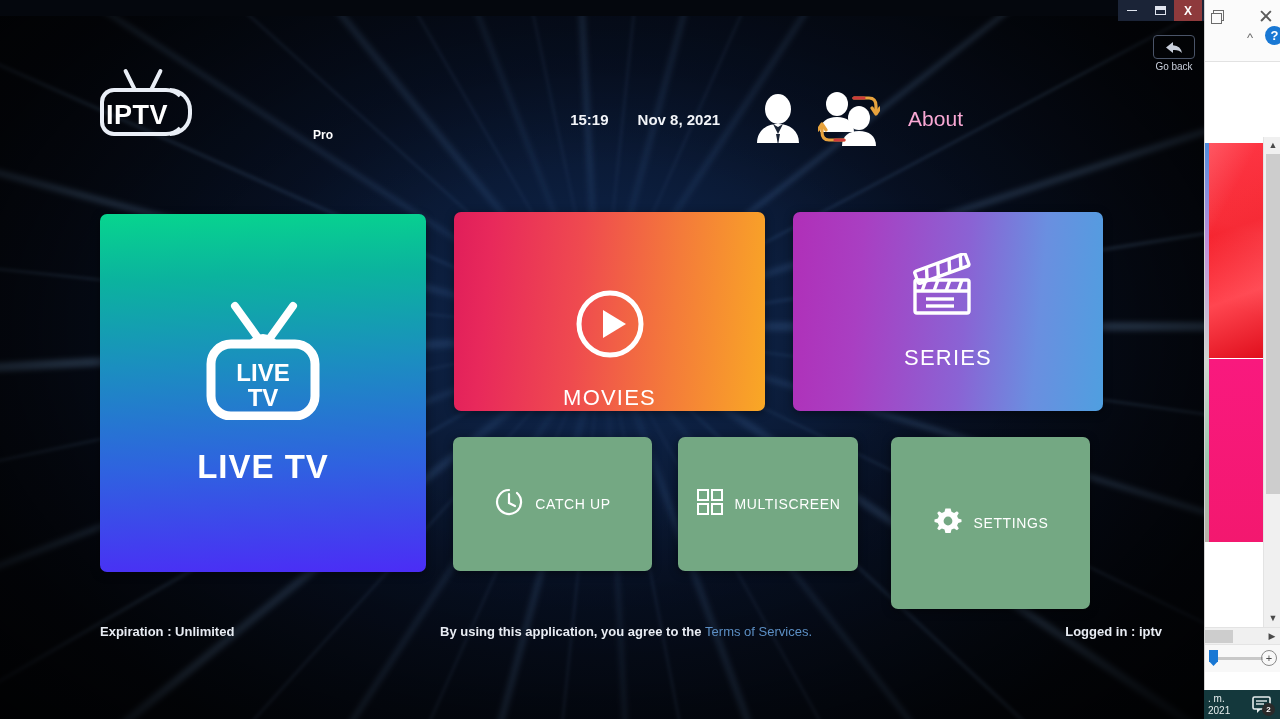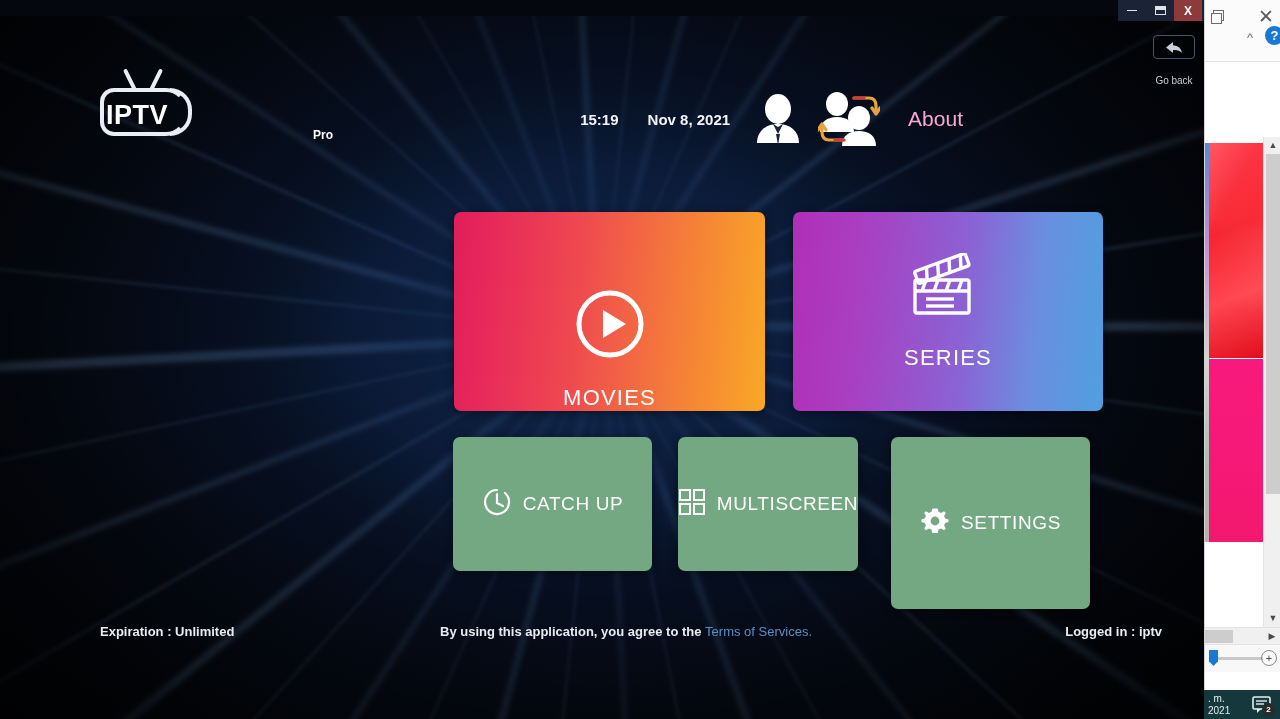--- a/index.html
+++ b/index.html
@@ -95,21 +95,21 @@
   .logo-tv-right { position:absolute; left:70px; top:22px; width:22px; height:48px; border:4px solid #e9eef6; border-left:none; border-radius:0 22px 22px 0; }
   .logo-ant { position:absolute; width:4px; height:24px; background:#e9eef6; border-radius:2px; }
   .logo-ant.l { left:28px; top:2px; transform:rotate(-26deg); }
   .logo-ant.r { left:54px; top:2px; transform:rotate(26deg); }
   .logo-iptv { position:absolute; left:6px; top:34px; color:#fff; font-size:27px; font-weight:bold; letter-spacing:0.5px; }
   .logo-smarters { position:absolute; left:97px; top:33px; color:#ffffff; font-size:28px; font-weight:bold; letter-spacing:0.2px; }
   .logo-pro { position:absolute; left:213px; top:62px; color:#ffffff; font-size:12px; font-weight:bold; }
 
   .hdr-right { position:absolute; right:29px; top:92px; display:flex; align-items:center; gap:0; }
   .hdr-time { color:#f2f4f8; font-size:15px; font-weight:bold; margin-right:29px; }
-  .hdr-date { color:#f2f4f8; font-size:15px; font-weight:bold; margin-right:22px; }
+  .hdr-date { color:#f2f4f8; font-size:15px; font-weight:bold; margin-right:32px; }
   .icon-user { position:relative; width:52px; height:52px; margin-right:14px; }
   .icon-switch { position:relative; width:62px; height:54px; margin-right:28px; }
   .hdr-about { color:#f9a8d4; font-size:21px; }
 
   
   .tiles { position:absolute; left:0; top:0; width:1204px; height:719px; z-index:10; }
   .tile { position:absolute; border-radius:7px; box-shadow:0 2px 10px rgba(0,0,0,0.45); cursor:pointer;
           display:flex; flex-direction:column; align-items:center; justify-content:center; }
 
   .tile-livetv { left:100px; top:214px; width:326px; height:358px;
@@ -122,32 +122,32 @@
   .tile-series { left:793px; top:212px; width:310px; height:199px;
     background:linear-gradient(95deg, #b02fb8 0%, #a93fc2 22%, #8a63d4 55%, #6a8fe0 78%, #4f9fe0 100%); }
   .tile-icon-top { margin-bottom:22px; }
   .tile-label-top { color:#ffffff; font-size:22px; letter-spacing:1.2px; }
 
   .tile-green { background:#74a883; }
   .tile-catchup { left:453px; top:437px; width:199px; height:134px; }
   .tile-multiscreen { left:678px; top:437px; width:180px; height:134px; }
   .tile-settings { left:891px; top:437px; width:199px; height:172px; }
   .green-row { display:flex; align-items:center; gap:11px; }
-  .green-label { color:#ffffff; font-size:19px; letter-spacing:0.6px; }
+  .green-label { color:#ffffff; font-size:14px; letter-spacing:0.6px; }
 
   
   .footer { position:absolute; left:0; top:624px; width:1204px; height:24px; z-index:10; }
   .ft-left { position:absolute; left:100px; top:0; color:#e8ecf3; font-size:13px; font-weight:bold; }
   .ft-center { position:absolute; left:440px; top:0; color:#e8ecf3; font-size:13px; font-weight:bold; }
   .ft-link { color:#5c8fc4; font-weight:normal; }
   .ft-right { position:absolute; right:42px; top:0; color:#e8ecf3; font-size:13px; font-weight:bold; }
 
   .goback { position:absolute; left:1153px; top:35px; width:42px; height:42px; z-index:25; text-align:center; }
   .goback-box { width:42px; height:24px; border:1px solid #4a5468; border-radius:4px; display:flex; align-items:center; justify-content:center; }
-  .goback-label { color:#c9cfdb; font-size:10px; margin-top:16px; }
+  .goback-label { color:#c9cfdb; font-size:10px; margin-top:2px; }
 </style>
 </head>
 <body>
 
 <div id="root">
 
   <div class="bgdesk"></div>
 
   <div class="bg-browser">
     <div class="bg-browser-top">
@@ -278,20 +278,33 @@
             <path d="M26 48 L17 48" stroke="#d03b3b" stroke-width="3.2" stroke-linecap="round"></path>
           </svg>
         </div>
 
         <div class="hdr-about">About</div>
       </div>
     </div>
 
     <div class="tiles">
 
+      <div class="tile tile-livetv">
+        <div class="livetv-icon">
+          <svg width="124" height="120" viewBox="0 0 124 120">
+            <line x1="34" y1="6" x2="57" y2="38" stroke="#ffffff" stroke-width="8" stroke-linecap="round"></line>
+            <line x1="92" y1="6" x2="69" y2="38" stroke="#ffffff" stroke-width="8" stroke-linecap="round"></line>
+            <path d="M45 44 Q62 24 79 44 Z" fill="#ffffff"></path>
+            <rect x="10" y="44" width="104" height="72" rx="20" ry="20" fill="none" stroke="#ffffff" stroke-width="9"></rect>
+            <text x="62" y="81" font-family="Liberation Sans, sans-serif" font-size="24" font-weight="bold" fill="#ffffff" text-anchor="middle">LIVE</text>
+            <text x="62" y="106" font-family="Liberation Sans, sans-serif" font-size="24" font-weight="bold" fill="#ffffff" text-anchor="middle">TV</text>
+          </svg>
+        </div>
+        <div class="livetv-label">LIVE TV</div>
+      </div>
 
       <div class="tile tile-movies">
         <div class="tile-icon-top">
           <svg width="70" height="70" viewBox="0 0 70 70">
             <circle cx="35" cy="35" r="31" fill="none" stroke="#ffffff" stroke-width="5"></circle>
             <path d="M28 21 L51 35 L28 49 Z" fill="#ffffff"></path>
           </svg>
         </div>
         <div class="tile-label-top">MOVIES</div>
       </div>

